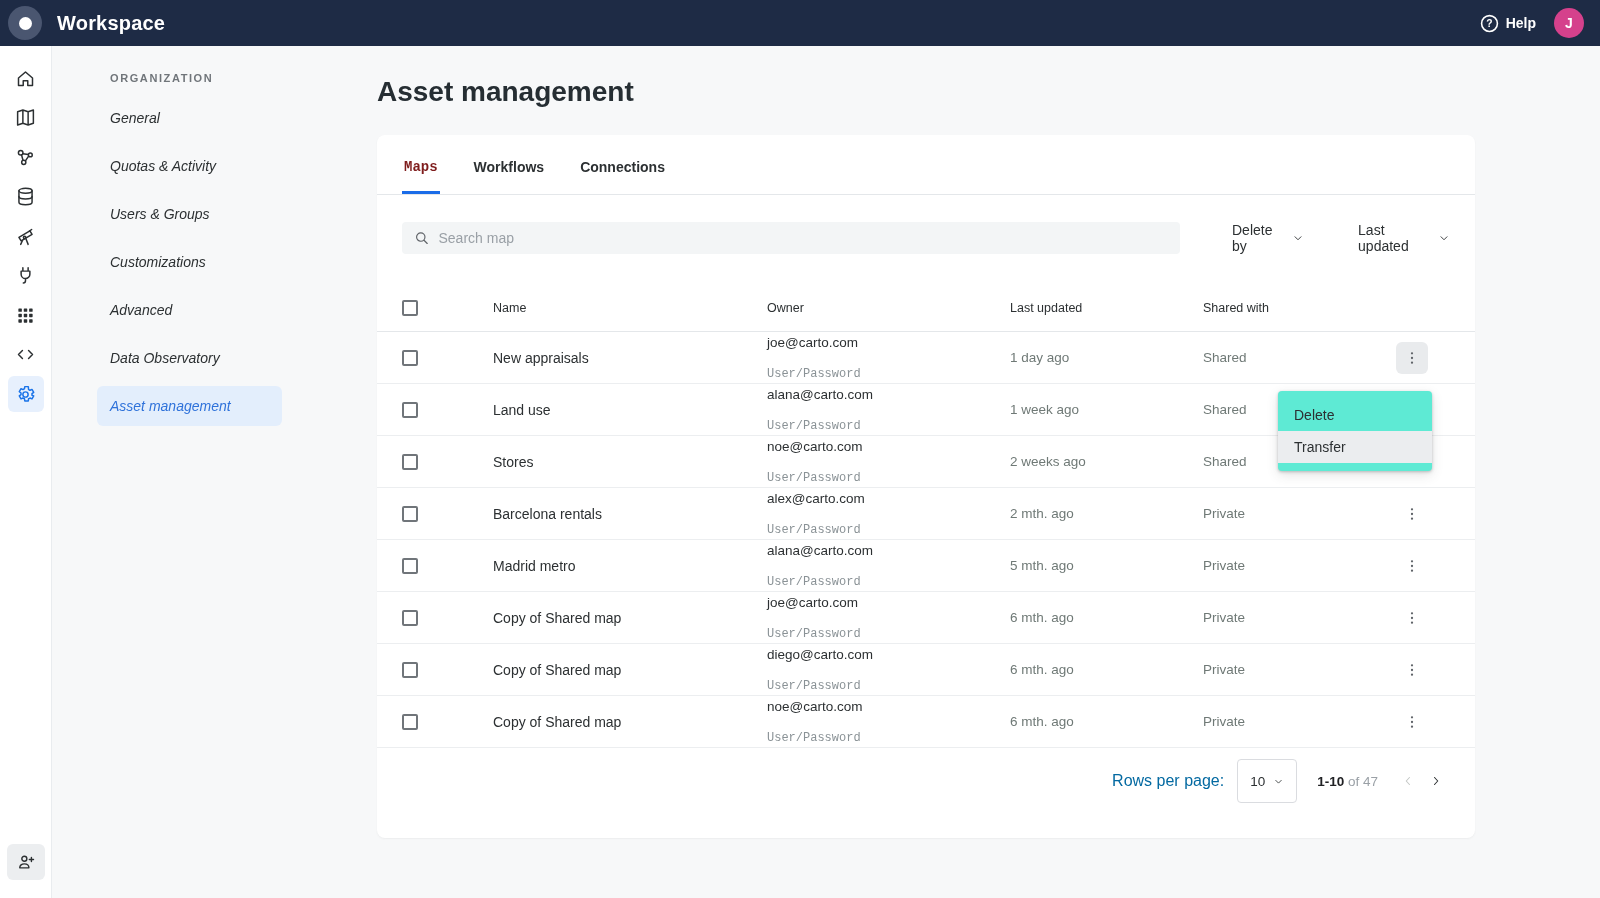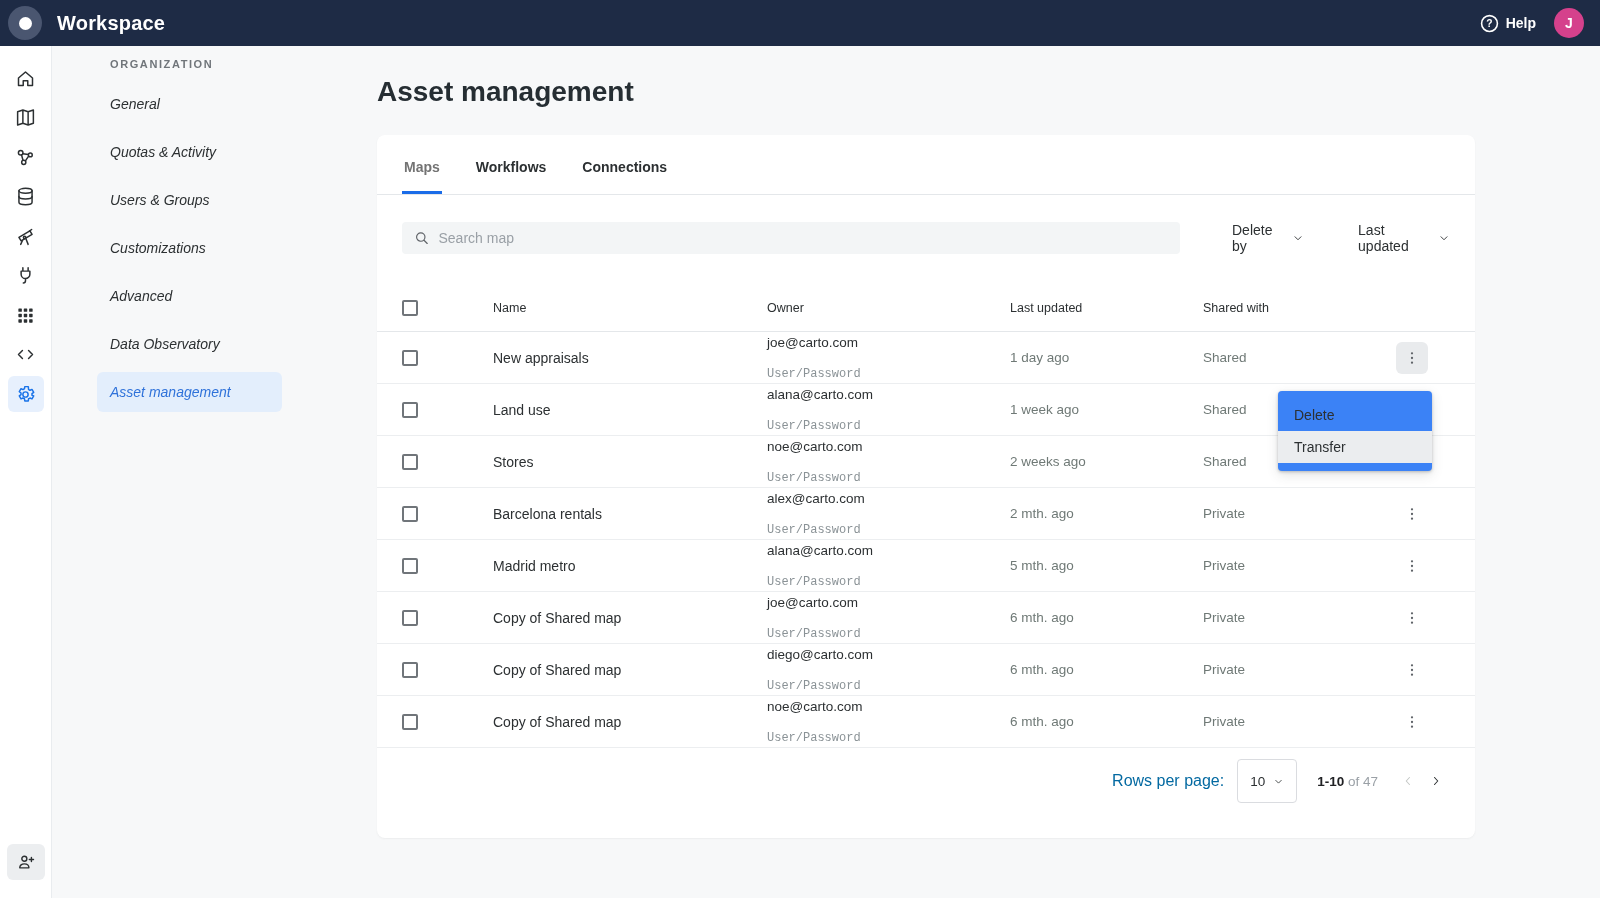--- a/index.html
+++ b/index.html
@@ -18,35 +18,35 @@
   .rail { position:absolute; left:0; top:46px; bottom:0; width:52px; background:#ffffff; border-right:1px solid #e9ecef; display:flex; flex-direction:column; align-items:center; padding-top:14px; }
   .rail-btn { width:36px; height:36px; margin-bottom:3.5px; border-radius:6px; display:flex; align-items:center; justify-content:center; cursor:pointer; }
   .rail-btn svg { stroke:#2c3032; fill:none; stroke-width:1.7; stroke-linecap:round; stroke-linejoin:round; }
   .rail-btn.active { background:#e7f0fd; }
   .rail-btn.active svg { stroke:#1a73e8; }
   .rail-btn.grid svg { fill:#2c3032; stroke:none; }
   .rail-bottom { margin-top:auto; margin-bottom:18px; width:38px; height:36px; background:#eceef0; border-radius:6px; display:flex; align-items:center; justify-content:center; cursor:pointer; }
   .rail-bottom svg { stroke:#2c3032; fill:none; stroke-width:1.7; stroke-linecap:round; stroke-linejoin:round; }
 
   
-  .sidebar { position:absolute; left:52px; top:46px; bottom:0; width:325px; padding-top:12px; }
+  .sidebar { position:absolute; left:52px; top:46px; bottom:0; width:325px; padding-top:26px; }
   .side-caption { margin:0 0 14px 58px; font-size:11px; font-weight:700; letter-spacing:1.6px; color:#70757a; }
   .side-item { margin:0 0 8px 45px; width:185px; height:40px; border-radius:6px; display:flex; align-items:center; padding-left:13px; font-size:14px; color:#2c3032; cursor:pointer;font-style:italic; }
   .side-item.active { background:#e3eefc; color:#2f72da; }
 
   
   .main { position:absolute; left:377px; top:46px; width:1098px; }
   .page-title { margin-top:30px; font-size:28px; line-height:32px; font-weight:700; color:#262e33; }
 
   .card { margin-top:27px; background:#ffffff; border-radius:8px; box-shadow:0 1px 2px rgba(60,64,67,.06); padding-bottom:38px; position:relative; }
 
   
   .tabs { display:flex; padding:0 25px; border-bottom:1px solid #e4e7ea; }
   .tab { margin-right:32px; padding:24px 2px 16px; font-size:14px; font-weight:600; color:#2c3032; border-bottom:3px solid transparent; cursor:pointer; }
-  .tab.active { color:#737373; border-bottom-color:#1a6ce8; }
+  .tab.active { color:#7f1d1d; border-bottom-color:#1a6ce8;font-family:Liberation Mono, monospace; }
 
   
   .filter-row { display:flex; align-items:center; margin:27px 25px 0; }
   .search-box { flex:0 0 778px; height:32px; background:#f3f5f6; border-radius:4px; display:flex; align-items:center; padding:0 12px; }
   .search-box svg { stroke:#5f6368; fill:none; stroke-width:1.8; stroke-linecap:round; }
   .search-box input { border:none; outline:none; background:transparent; margin-left:9px; font-size:14px; color:#2c3032; width:100%; font-family:Liberation Sans, sans-serif; }
   .search-box input::placeholder { color:#9aa0a6; }
   .dropdown { display:flex; align-items:center; gap:8px; font-size:14px; color:#2c3032; cursor:pointer; }
   .dropdown.owned { margin-left:52px; }
   .dropdown.updated { margin-left:54px; }
@@ -59,21 +59,21 @@
   .cell-name { font-size:14px; color:#2c3032; }
   .cell-owner .email { font-size:13.5px; color:#2c3032; }
   .cell-owner .auth { font-size:12px; color:#8a9296; margin-top:17px;font-family:Liberation Mono, monospace; }
   .cell-dim { font-size:13.5px; color:#6f7976; }
   .kebab-wrap { display:flex; justify-content:center; }
   .kebab { width:32px; height:32px; border-radius:6px; display:flex; align-items:center; justify-content:center; cursor:pointer; }
   .kebab.open { background:#e9ebed; }
   .kebab svg { fill:#5f6368; }
 
   
-  .ctx-menu { position:absolute; left:901px; top:256px; width:154px; background:#3b82f6; border-radius:4px; box-shadow:0 1px 3px rgba(60,64,67,.3), 0 4px 12px rgba(60,64,67,.15); padding:8px 0; z-index:20; }
+  .ctx-menu { position:absolute; left:901px; top:256px; width:154px; background:#5eead4; border-radius:4px; box-shadow:0 1px 3px rgba(60,64,67,.3), 0 4px 12px rgba(60,64,67,.15); padding:8px 0; z-index:20; }
   .ctx-item { height:32px; display:flex; align-items:center; padding:0 16px; font-size:14px; color:#2c3032; cursor:pointer; }
   .ctx-item.hl { background:#ebedef; }
 
   
   .pager { display:flex; align-items:center; justify-content:flex-end; padding:14px 25px 0; height:52px; }
   .pager-label { font-size:16px; color:#0369a1; }
   .pager-select { margin-left:13px; width:60px; height:44px; border:1px solid #dadce0; border-radius:4px; display:flex; align-items:center; justify-content:center; gap:8px; font-size:13.5px; color:#2c3032; cursor:pointer; }
   .pager-range { margin-left:20px; font-size:13.5px; }
   .pager-range b { color:#202124; font-weight:700; }
   .pager-range span { color:#9aa0a6; }

